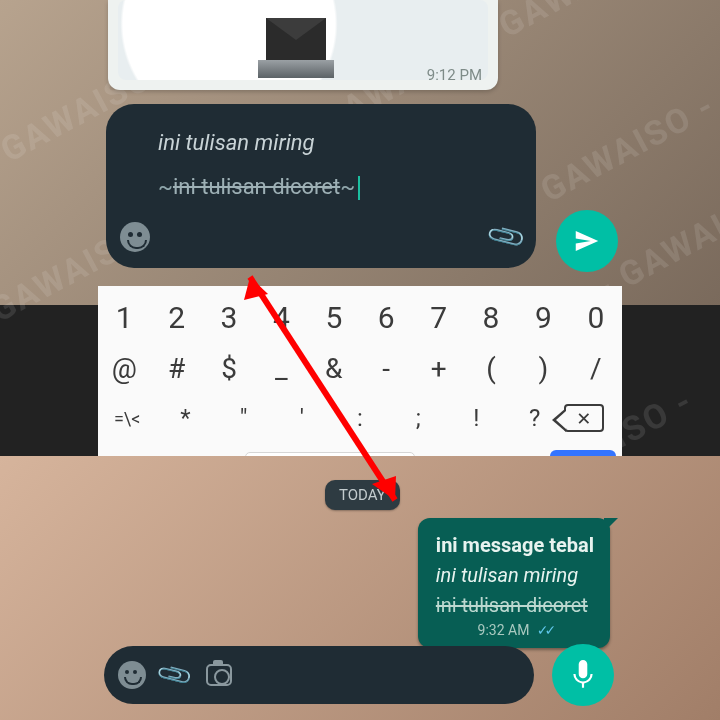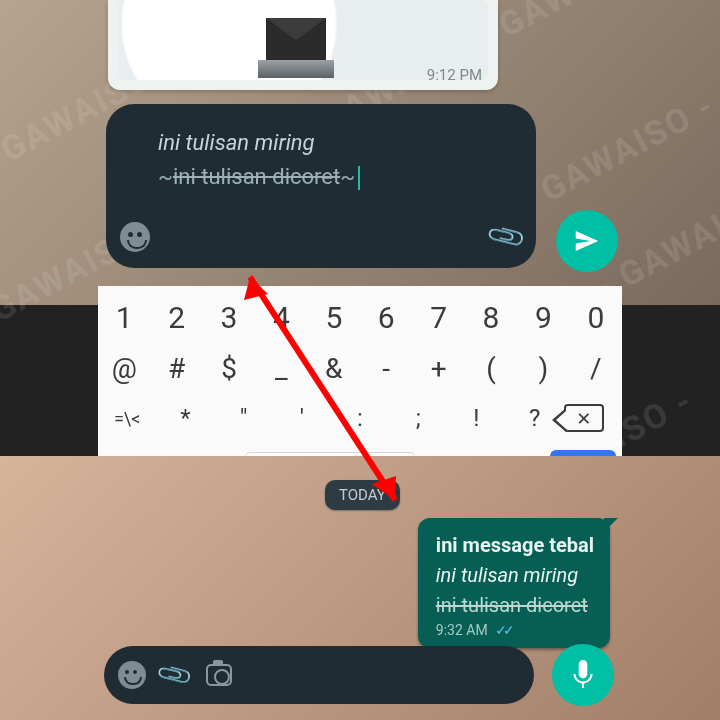--- a/index.html
+++ b/index.html
@@ -35,21 +35,21 @@
   
   .compose{position:absolute;left:106px;top:104px;width:430px;height:164px;background:#1f2c34;border-radius:28px;
            color:#e6edef;padding:18px 54px 18px 52px}
   .compose .emoji{position:absolute;left:14px;bottom:16px;width:30px;height:30px;border-radius:50%;background:#7e8d93}
   .compose .emoji:after{content:"";position:absolute;left:8px;top:10px;width:5px;height:5px;border-radius:50%;background:#1f2c34;box-shadow:9px 0 0 #1f2c34}
   .compose .emoji:before{content:"";position:absolute;left:7px;top:18px;width:16px;height:7px;border-radius:0 0 10px 10px;border:2px solid #1f2c34;border-top:none}
   .compose .clip{position:absolute;right:14px;bottom:16px;color:#8a989e;font-size:26px;transform:rotate(-35deg)}
   .compose .l{display:block;font-size:22px;line-height:34px}
   .compose .l1{font-weight:400}
   .compose .l2{font-style:italic;color:#c8d3d6;margin-top:4px}
-  .compose .l3{color:#9db0b5;}
+  .compose .l3{color:#9db0b5;margin-top:10px}
   .compose .l3 .tilde{color:#8fa6ab}
   .compose .l3 .strk{text-decoration:line-through}
   .compose .cursor{display:inline-block;width:2px;height:24px;background:#1bbfa0;vertical-align:middle;margin-left:3px}
 
   .send{position:absolute;left:556px;top:210px;width:62px;height:62px;border-radius:50%;background:#00bfa5;
         display:flex;align-items:center;justify-content:center}
   .send svg{width:30px;height:30px;fill:#fff}
 
   
   .kb{position:absolute;left:98px;top:286px;width:524px;height:200px;background:#fafafa;
@@ -74,21 +74,21 @@
   .daypill{position:absolute;left:325px;top:480px;background:#2e3b42;color:#c3ccce;font-size:15px;
            padding:6px 14px;border-radius:10px;box-shadow:0 1px 2px rgba(0,0,0,.3)}
 
   .msg{position:absolute;right:110px;top:518px;background:#075e54;color:#e7f3ef;border-radius:12px;
        padding:12px 16px 10px 18px;max-width:290px;box-shadow:0 2px 3px rgba(0,0,0,.35)}
   .msg:after{content:"";position:absolute;right:-8px;top:0;border-top:0 solid transparent;border-bottom:14px solid transparent;border-left:14px solid #075e54}
   .msg .m{font-size:20px;line-height:30px;display:block}
   .msg .m1{font-weight:700}
   .msg .m2{font-style:italic}
   .msg .m3{text-decoration:line-through;color:#bcd8d0}
-  .msg .meta{text-align:left;font-size:14px;color:#a9c9c0;margin-top:2px}
+  .msg .meta{text-align:center;font-size:14px;color:#a9c9c0;margin-top:2px}
   .msg .ticks{color:#5fc6ea;margin-left:4px;letter-spacing:-4px}
 
   
   .bar{position:absolute;left:104px;top:646px;width:430px;height:58px;background:#1f2c34;border-radius:30px;
        display:flex;align-items:center;padding:0 14px;color:#8a989e}
   .bar .emj{width:28px;height:28px;border-radius:50%;background:#7e8d93;position:relative;flex:0 0 28px}
   .bar .emj:after{content:"";position:absolute;left:7px;top:9px;width:4px;height:4px;border-radius:50%;background:#1f2c34;box-shadow:8px 0 0 #1f2c34}
   .bar .emj:before{content:"";position:absolute;left:6px;top:16px;width:14px;height:6px;border-radius:0 0 10px 10px;border:2px solid #1f2c34;border-top:none}
   .bar .ph{flex:1;margin-left:14px;font-size:22px;color:#77878e}
   .bar .cur{display:inline-block;width:2px;height:26px;background:#1bbfa0;vertical-align:middle;margin-right:2px}

